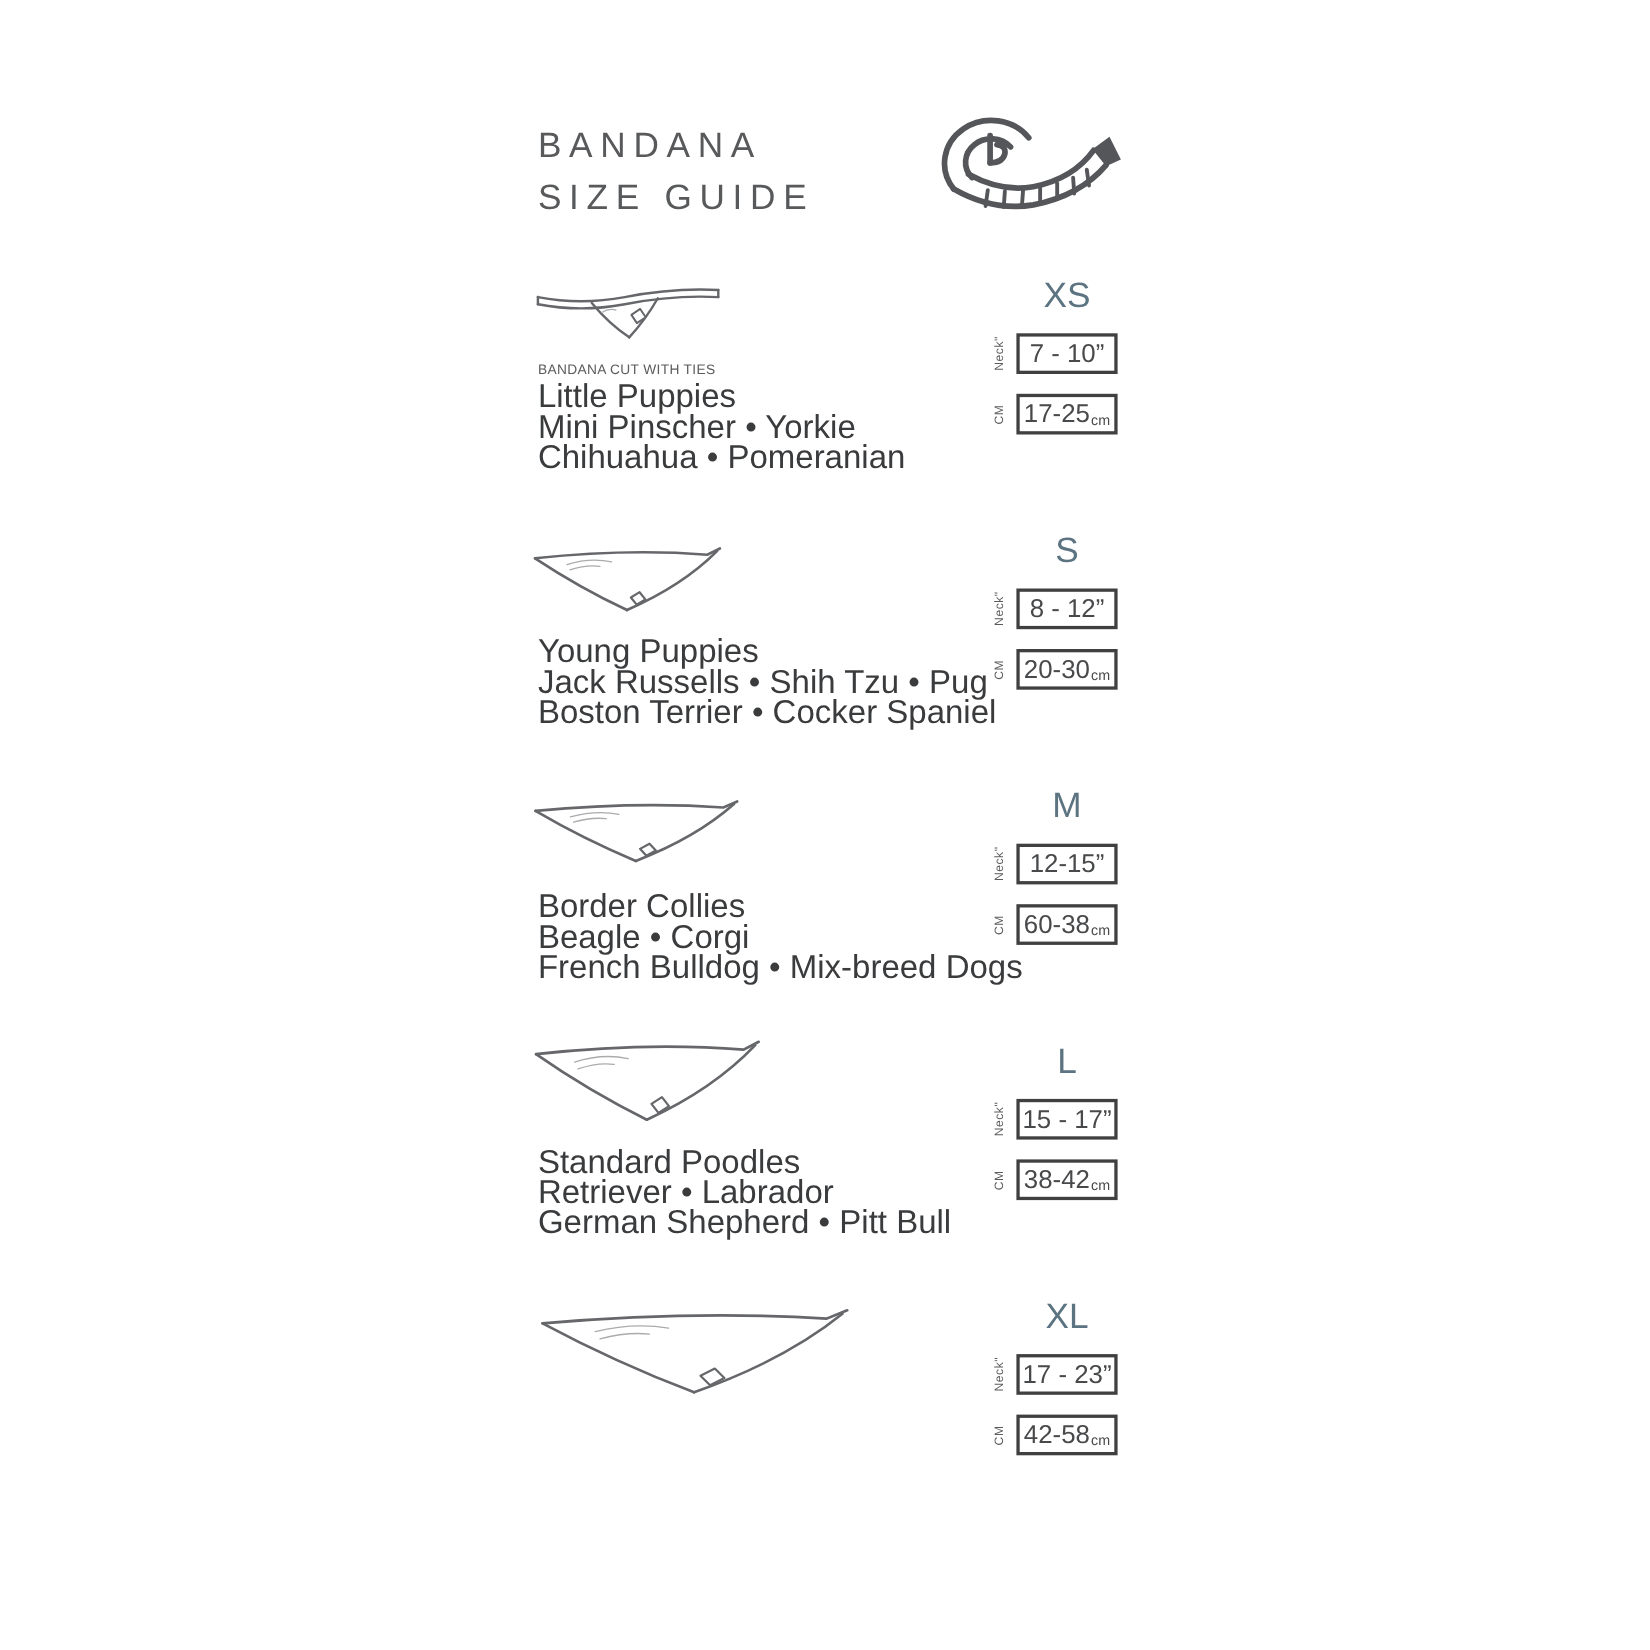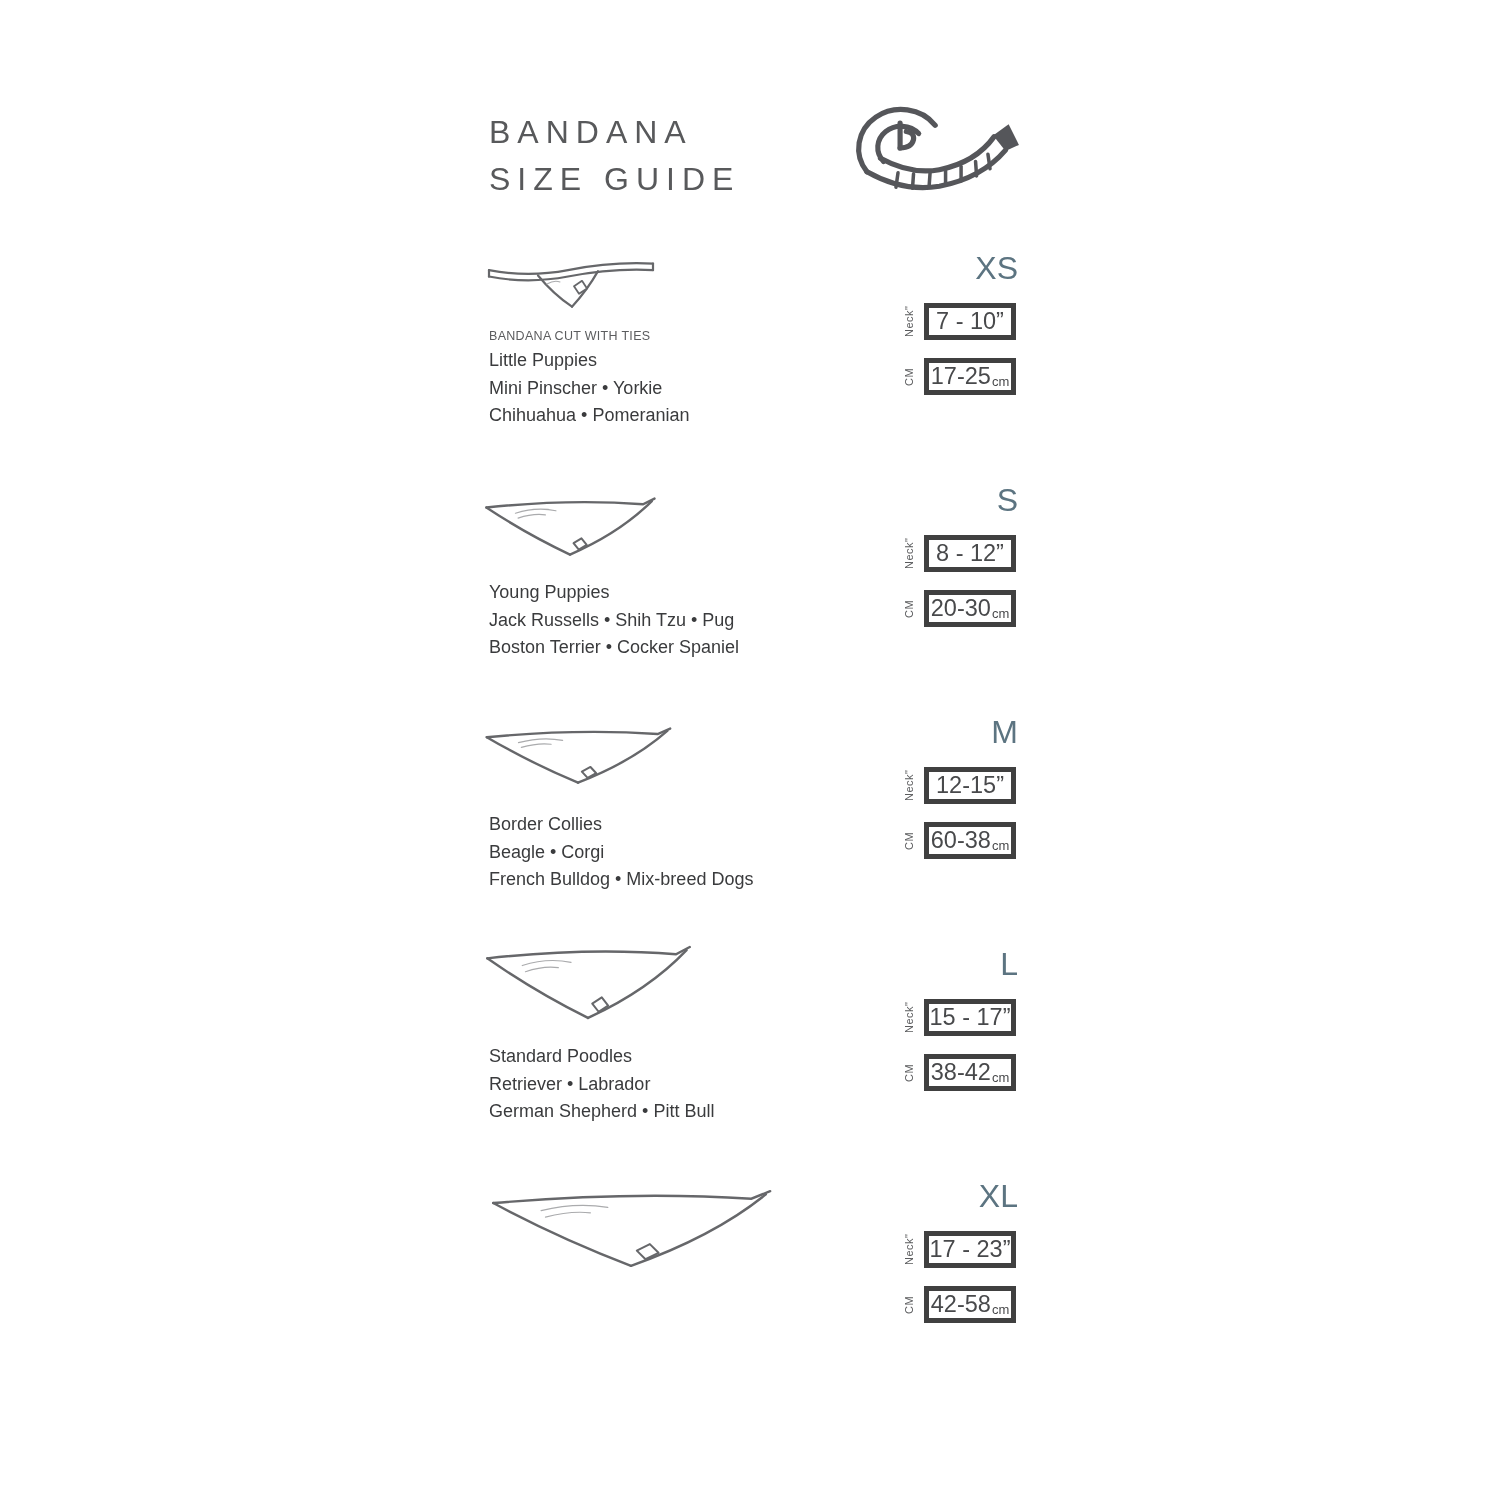--- a/index.html
+++ b/index.html
@@ -25,36 +25,36 @@
   .r3 .art { left:482px; top:10px; width:192px; height:58px; }
   .r4 .art { left:482px; top:-4px; width:212px; height:76px; }
   .r5 .art { left:486px; top:8px;  width:290px; height:80px; }
 
   .note {
     position:absolute; left:489px; top:76px;
     font-size:12.5px; letter-spacing:0.3px; color:#5b5c5e;
   }
   .breeds {
     position:absolute; left:489px; top:94px;
-    font-size:18px; line-height:27.5px; color:#3a3b3d;
+    font-size:30px; line-height:27.5px; color:#3a3b3d;
   }
 
   .size-label {
     position:absolute; left:922px; top:-3px; width:96px;
-    text-align:right; font-size:32px; color:#5c7481; font-weight:400;
+    text-align:center; font-size:32px; color:#5c7481; font-weight:400;
   }
   .vlabel {
     position:absolute; left:900px; width:17px; height:37px;
     display:flex; align-items:center; justify-content:center;
     font-size:11px; letter-spacing:0.5px; color:#5a5b5d;
     writing-mode:vertical-rl; transform:rotate(180deg); white-space:nowrap;
   }
   .box {
     position:absolute; left:924px; width:92px; height:37px; box-sizing:border-box;
-    border:5px solid #404040; background:#ffffff;
+    border:3px solid #404040; background:#ffffff;
     display:flex; align-items:center; justify-content:center;
     font-size:23.5px; color:#48494b;
   }
   .neck-l, .neck-b { top:50px; }
   .cm-l,   .cm-b   { top:105px; }
   .unit { font-size:13px; position:relative; top:5px; margin-left:1px; color:#48494b; }
   .defs { position:absolute; width:0; height:0; overflow:hidden; }
 </style>
 </head>
 <body>

